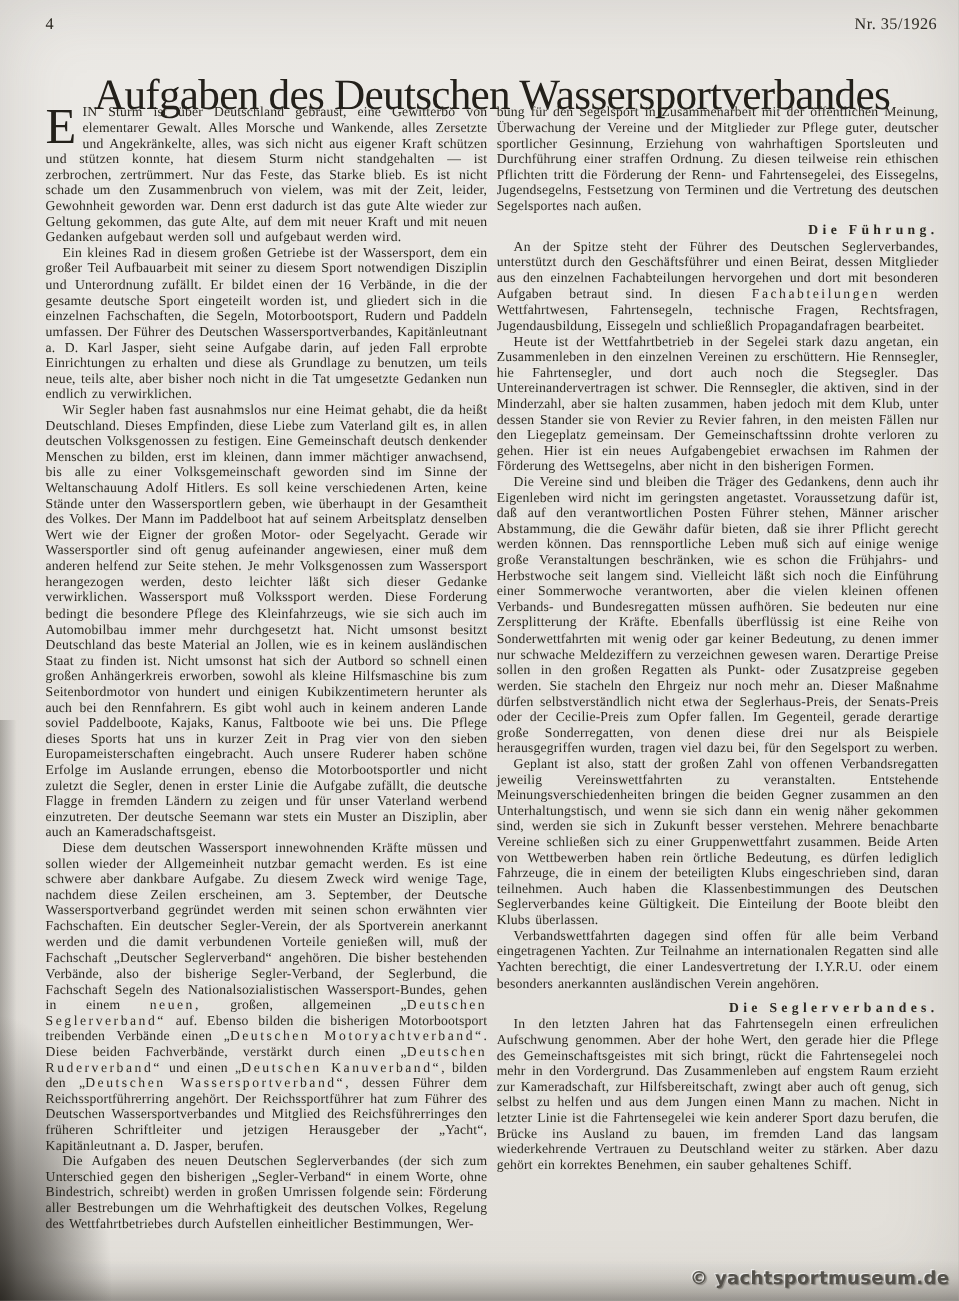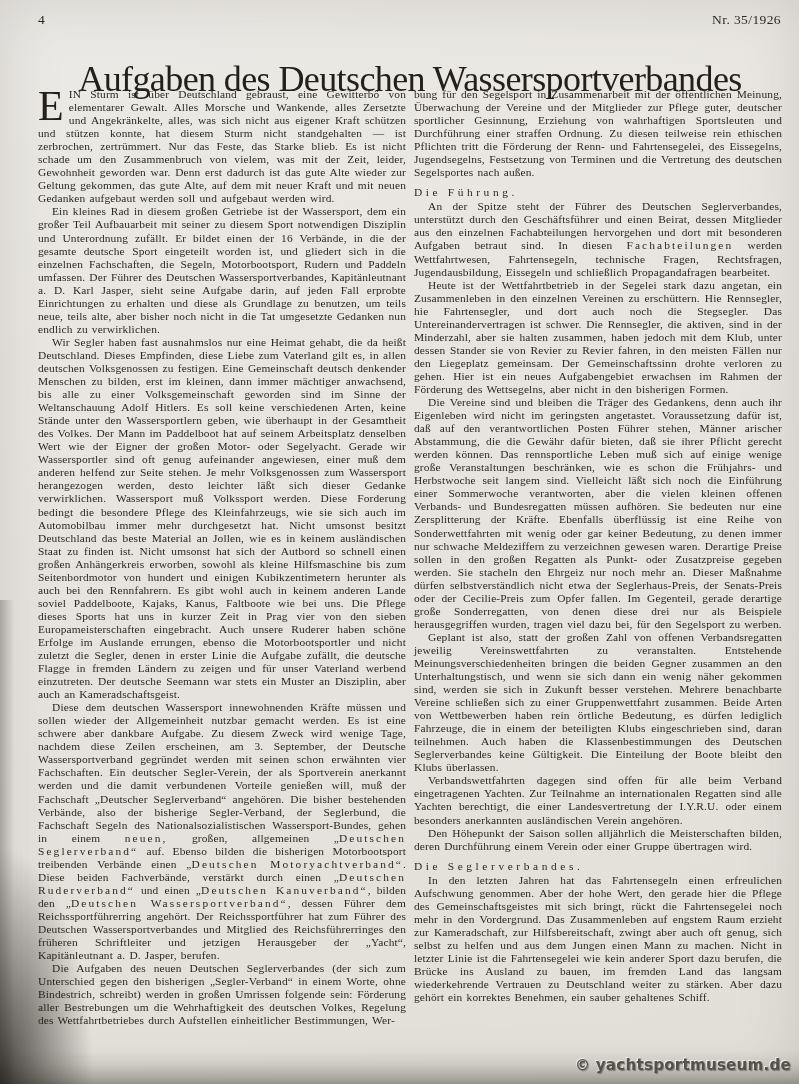--- a/index.html
+++ b/index.html
@@ -32,21 +32,21 @@
     letter-spacing:.15px;word-spacing:1.1px;color:#2b2820;
     -webkit-hyphens:auto;hyphens:auto;
   }
   .para.noindent,.para.has-drop{text-indent:0;}
   .dropcap{
     float:left;font-size:42px;line-height:33px;
     padding:2px 5px 0 0;color:#23201a;
   }
   .sperr{letter-spacing:2.1px;}
   .subhead{
-    margin:7px 0 2px 0;text-align:left;font-weight:400;
+    margin:7px 0 2px 0;text-align:right;font-weight:700;
     font-size:11.4px;letter-spacing:3.6px;color:#2b2820;
   }
   .watermark{
     position:absolute;right:8px;bottom:10px;
     font-family:"DejaVu Sans","Liberation Sans",sans-serif;
     font-weight:bold;font-size:15px;letter-spacing:.3px;color:#57544e;
     text-shadow:-1px -1px 0 rgba(255,255,255,.85),1px 1px 1px rgba(40,38,32,.45);
   }
   .shade-bottom{
     position:absolute;left:0;right:0;bottom:0;height:34px;pointer-events:none;
@@ -81,21 +81,20 @@
         <p class="para"><span>Die Aufgaben des neuen Deutschen Seglerverbandes (der sich zum Unterschied gegen den bisherigen „Segler-Verband“ in einem Worte, ohne Bindestrich, schreibt) werden in großen Umrissen folgende sein: Förderung aller Bestrebungen um die Wehrhaftigkeit des deutschen Volkes, Regelung des Wettfahrtbetriebes durch Aufstellen einheitlicher Bestimmungen, Wer-</span></p>
       </div>
     <div class="col">
         <p class="para noindent"><span>bung für den Segelsport in Zusammenarbeit mit der öffentlichen Meinung, Überwachung der Vereine und der Mitglieder zur Pflege guter, deutscher sportlicher Gesinnung, Erziehung von wahrhaftigen Sportsleuten und Durchführung einer straffen Ordnung. Zu diesen teilweise rein ethischen Pflichten tritt die Förderung der Renn- und Fahrtensegelei, des Eissegelns, Jugendsegelns, Festsetzung von Terminen und die Vertretung des deutschen Segelsportes nach außen.</span></p>
         <h3 class="subhead">Die Führung.</h3>
         <p class="para"><span>An der Spitze steht der Führer des Deutschen Seglerverbandes, unterstützt durch den Geschäftsführer und einen Beirat, dessen Mitglieder aus den einzelnen Fachabteilungen hervorgehen und dort mit besonderen Aufgaben betraut sind. In diesen </span><span class="sperr">Fachabteilungen</span><span> werden Wettfahrtwesen, Fahrtensegeln, technische Fragen, Rechtsfragen, Jugendausbildung, Eissegeln und schließlich Propagandafragen bearbeitet.</span></p>
         <p class="para"><span>Heute ist der Wettfahrtbetrieb in der Segelei stark dazu angetan, ein Zusammenleben in den einzelnen Vereinen zu erschüttern. Hie Rennsegler, hie Fahrtensegler, und dort auch noch die Stegsegler. Das Untereinandervertragen ist schwer. Die Rennsegler, die aktiven, sind in der Minderzahl, aber sie halten zusammen, haben jedoch mit dem Klub, unter dessen Stander sie von Revier zu Revier fahren, in den meisten Fällen nur den Liegeplatz gemeinsam. Der Gemeinschaftssinn drohte verloren zu gehen. Hier ist ein neues Aufgabengebiet erwachsen im Rahmen der Förderung des Wettsegelns, aber nicht in den bisherigen Formen.</span></p>
         <p class="para"><span>Die Vereine sind und bleiben die Träger des Gedankens, denn auch ihr Eigenleben wird nicht im geringsten angetastet. Voraussetzung dafür ist, daß auf den verantwortlichen Posten Führer stehen, Männer arischer Abstammung, die die Gewähr dafür bieten, daß sie ihrer Pflicht gerecht werden können. Das rennsportliche Leben muß sich auf einige wenige große Veranstaltungen beschränken, wie es schon die Frühjahrs- und Herbstwoche seit langem sind. Vielleicht läßt sich noch die Einführung einer Sommerwoche verantworten, aber die vielen kleinen offenen Verbands- und Bundesregatten müssen aufhören. Sie bedeuten nur eine Zersplitterung der Kräfte. Ebenfalls überflüssig ist eine Reihe von Sonderwettfahrten mit wenig oder gar keiner Bedeutung, zu denen immer nur schwache Meldeziffern zu verzeichnen gewesen waren. Derartige Preise sollen in den großen Regatten als Punkt- oder Zusatzpreise gegeben werden. Sie stacheln den Ehrgeiz nur noch mehr an. Dieser Maßnahme dürfen selbstverständlich nicht etwa der Seglerhaus-Preis, der Senats-Preis oder der Cecilie-Preis zum Opfer fallen. Im Gegenteil, gerade derartige große Sonderregatten, von denen diese drei nur als Beispiele herausgegriffen wurden, tragen viel dazu bei, für den Segelsport zu werben.</span></p>
         <p class="para"><span>Geplant ist also, statt der großen Zahl von offenen Verbandsregatten jeweilig Vereinswettfahrten zu veranstalten. Entstehende Meinungsverschiedenheiten bringen die beiden Gegner zusammen an den Unterhaltungstisch, und wenn sie sich dann ein wenig näher gekommen sind, werden sie sich in Zukunft besser verstehen. Mehrere benachbarte Vereine schließen sich zu einer Gruppenwettfahrt zusammen. Beide Arten von Wettbewerben haben rein örtliche Bedeutung, es dürfen lediglich Fahrzeuge, die in einem der beteiligten Klubs eingeschrieben sind, daran teilnehmen. Auch haben die Klassenbestimmungen des Deutschen Seglerverbandes keine Gültigkeit. Die Einteilung der Boote bleibt den Klubs überlassen.</span></p>
         <p class="para"><span>Verbandswettfahrten dagegen sind offen für alle beim Verband eingetragenen Yachten. Zur Teilnahme an internationalen Regatten sind alle Yachten berechtigt, die einer Landesvertretung der I.Y.R.U. oder einem besonders anerkannten ausländischen Verein angehören.</span></p>
-        <p class="para"><span>Den Höhepunkt der Saison sollen alljährlich die Meisterschaften bilden, deren Durchführung einem Verein oder einer Gruppe übertragen wird.</span></p>
         <h3 class="subhead">Die Seglerverbandes.</h3>
         <p class="para"><span>In den letzten Jahren hat das Fahrtensegeln einen erfreulichen Aufschwung genommen. Aber der hohe Wert, den gerade hier die Pflege des Gemeinschaftsgeistes mit sich bringt, rückt die Fahrtensegelei noch mehr in den Vordergrund. Das Zusammenleben auf engstem Raum erzieht zur Kameradschaft, zur Hilfsbereitschaft, zwingt aber auch oft genug, sich selbst zu helfen und aus dem Jungen einen Mann zu machen. Nicht in letzter Linie ist die Fahrtensegelei wie kein anderer Sport dazu berufen, die Brücke ins Ausland zu bauen, im fremden Land das langsam wiederkehrende Vertrauen zu Deutschland weiter zu stärken. Aber dazu gehört ein korrektes Benehmen, ein sauber gehaltenes Schiff.</span></p>
       </div>
   </div>
 
   <div class="watermark">© yachtsportmuseum.de</div>
 
   <div class="shade-left"></div>
   <div class="shade-bottom"></div>
   <div class="shade-corner"></div>

